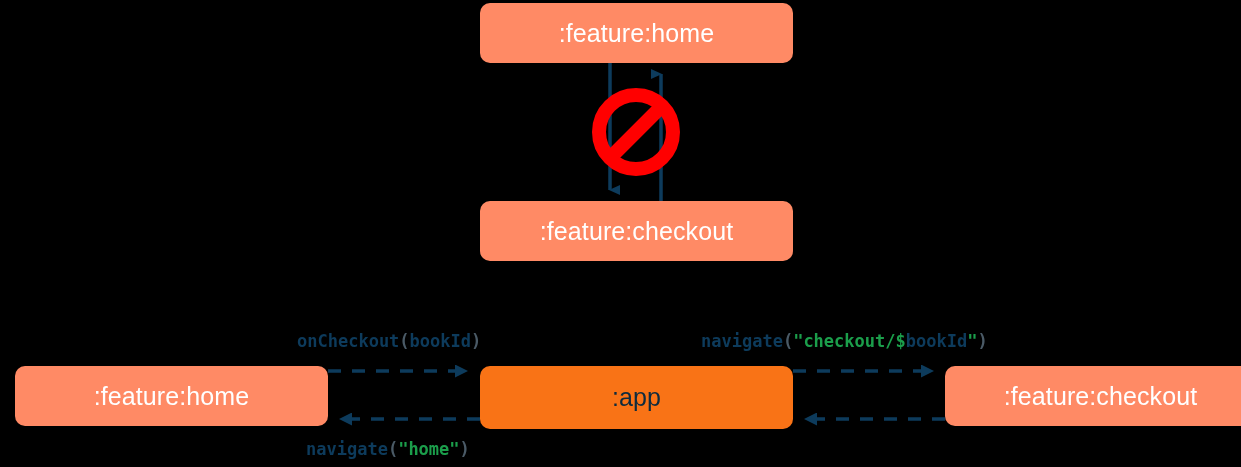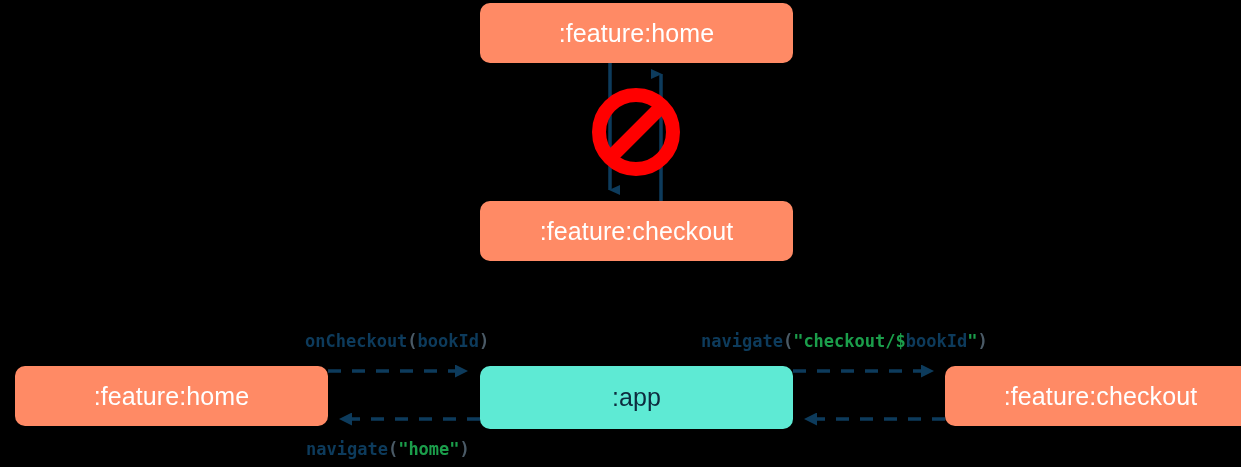--- a/index.html
+++ b/index.html
@@ -31,21 +31,21 @@
     font-family: "Liberation Sans", sans-serif;
     font-size: 25px;
     letter-spacing: 0.1px;
     white-space: nowrap;
   }
   .node-orange {
     background: #FF8A65;
     color: #FFFFFF;
   }
   .node-green {
-    background: #5eead4;
+    background: #f97316;
     color: #0D2B3E;
     text-align: right;
   }
 
   
   #n-top-home     { left: 465px; top: 3px;   width: 313px; height: 60px; }
   #n-top-checkout { left: 465px; top: 201px; width: 313px; height: 60px; }
 
   
   #n-bot-home     { left: 0px;   top: 366px; width: 313px; height: 60px; }
@@ -67,21 +67,21 @@
     font-family: "DejaVu Sans Mono", "Liberation Mono", monospace;
     font-size: 17px;
     font-weight: bold;
     white-space: nowrap;
     color: #0D3B5C;
     letter-spacing: 0px;
   }
   .tok-str { color: #1B9E4B; }
   .tok-punct { color: #4A5A66; }
 
-  #lbl-oncheckout  { left: 282px; top: 331px; margin-left: 8px; }
+  #lbl-oncheckout  { left: 282px; top: 331px; }
   #lbl-navcheckout { left: 686px; top: 331px; }
   #lbl-navhome     { left: 291px; top: 439px; }
   #lbl-oncancel    { left: 740px; top: 439px; }
 
   
   #no-sign {
     position: absolute;
     left: 577px;
     top: 88px;
     width: 88px;

